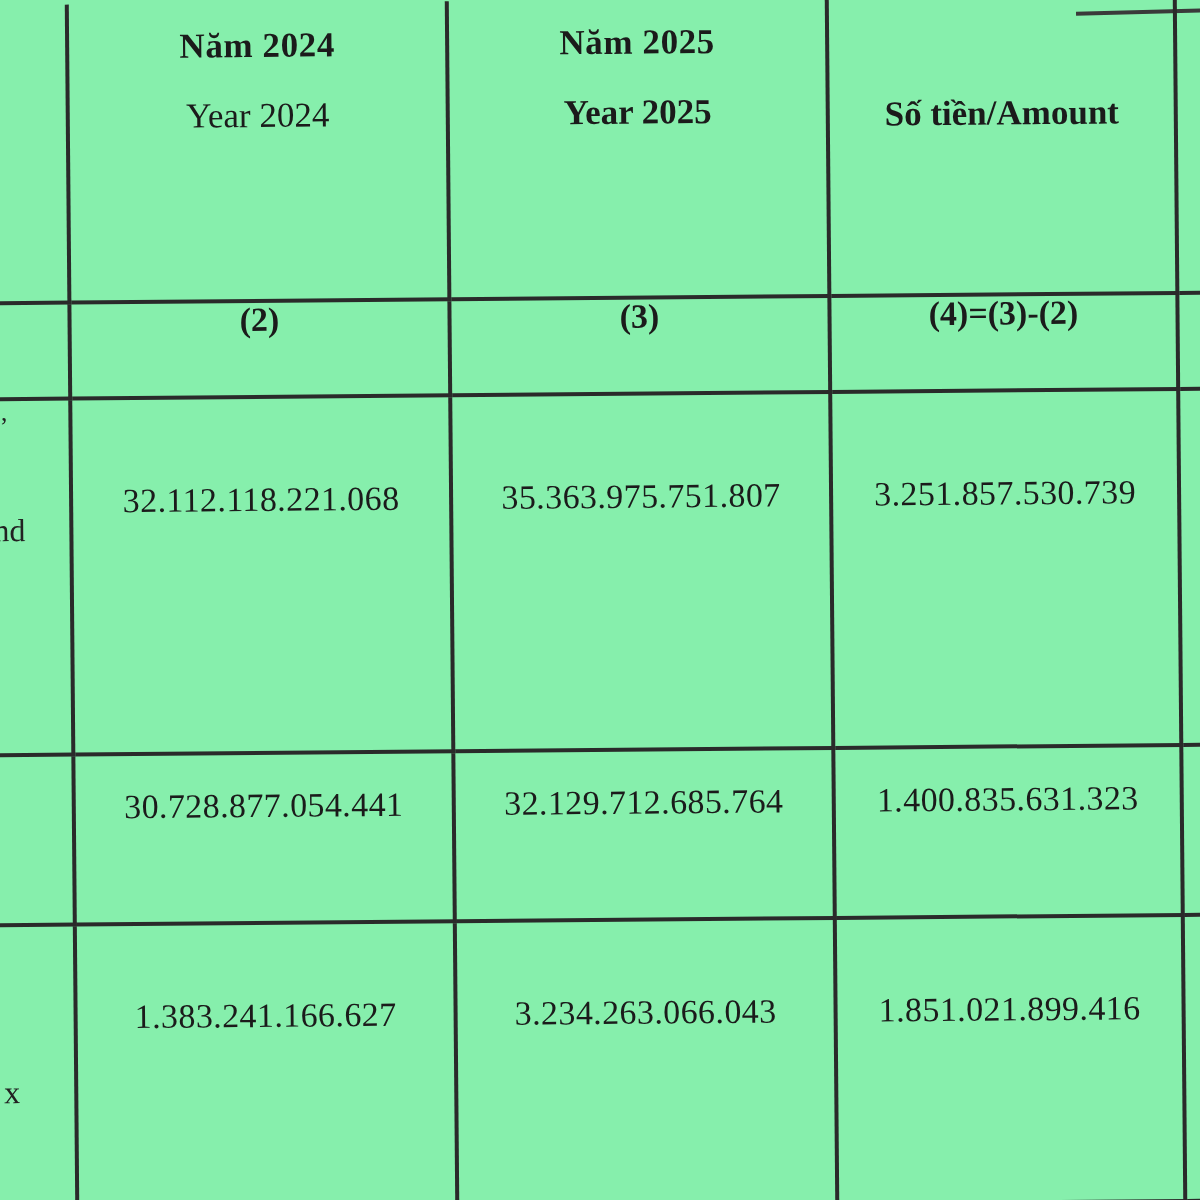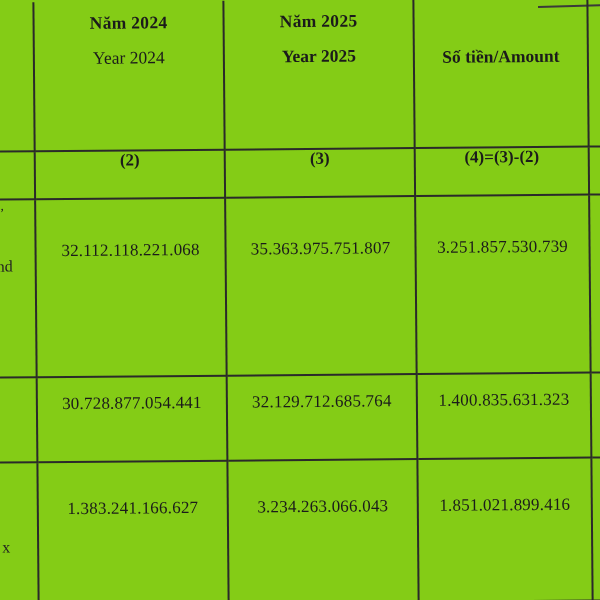--- a/index.html
+++ b/index.html
@@ -1,18 +1,18 @@
 <!DOCTYPE html>
 <html><head>
 <meta charset="utf-8">
 <style>
   html,body { margin:0; padding:0; background:#e8e8e8; }
   .screen {
     position:relative; width:600px; height:600px;
-    background:#84cc16; overflow:hidden;
+    background:#86efac; overflow:hidden;
     font-family:"Liberation Serif","DejaVu Serif",serif;
     color:#1b1b1b;
   }
   .doc-table-wrap {
     position:absolute; left:-160px; top:0;
     transform:rotate(-0.5deg); transform-origin:460px 300px;
   }
   table.doc-table {
     border-collapse:collapse; table-layout:fixed; width:834px;
     background:transparent;

